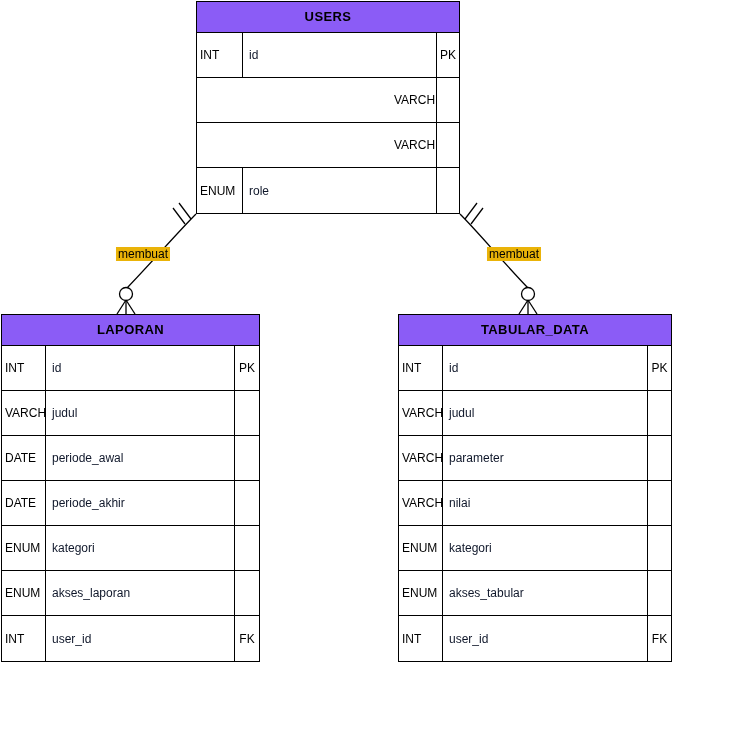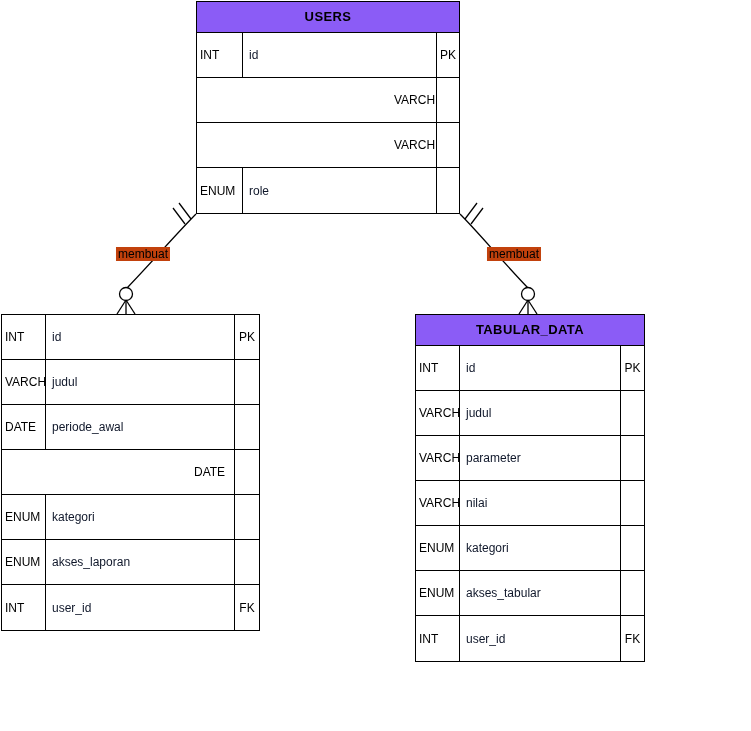--- a/index.html
+++ b/index.html
@@ -80,29 +80,29 @@
     display: flex;
     align-items: center;
     justify-content: center;
     font-size: 12px;
     color: #000000;
   }
   .rel-label {
     position: absolute;
     font-size: 12px;
     color: #000000;
-    background: #c2410c;
+    background: #eab308;
     padding: 0 2px;
     white-space: nowrap;
     transform: translate(-50%, -50%);
   }
   
   #entity-users      { left: 196px; top: 1px;   width: 264px; }
   #entity-laporan    { left: 1px;   top: 314px; width: 259px; }
-  #entity-tabular    { left: 398px; top: 314px; width: 230px; margin-left: 17px; }
+  #entity-tabular    { left: 398px; top: 314px; width: 274px; }
 
   #entity-users .attr-type    { width: 46px; flex: 0 0 46px; }
   #entity-users .attr-key     { width: 22px; flex: 0 0 22px; }
   #entity-laporan .attr-type  { width: 44px; flex: 0 0 44px; }
   #entity-laporan .attr-key   { width: 24px; flex: 0 0 24px; }
   #entity-tabular .attr-type  { width: 44px; flex: 0 0 44px; }
   #entity-tabular .attr-key   { width: 23px; flex: 0 0 23px; }
 
   #label-membuat-laporan { left: 143px; top: 254px; }
   #label-membuat-tabular { left: 514px; top: 254px; }
@@ -161,37 +161,39 @@
     <div class="attr-key"></div>
   </div>
   <div class="attr-row last">
     <div class="attr-type">ENUM</div>
     <div class="attr-name">role</div>
     <div class="attr-key"></div>
   </div>
 </div>
 
 <div class="entity" id="entity-laporan">
+  <div class="entity-title">LAPORAN</div>
   <div class="attr-row">
     <div class="attr-type">INT</div>
     <div class="attr-name">id</div>
     <div class="attr-key">PK</div>
   </div>
   <div class="attr-row">
     <div class="attr-type">VARCH</div>
     <div class="attr-name">judul</div>
     <div class="attr-key"></div>
   </div>
   <div class="attr-row">
     <div class="attr-type">DATE</div>
     <div class="attr-name">periode_awal</div>
     <div class="attr-key"></div>
   </div>
   <div class="attr-row">
     <div class="attr-type">DATE</div>
+    <div class="attr-name">periode_akhir</div>
     <div class="attr-key"></div>
   </div>
   <div class="attr-row">
     <div class="attr-type">ENUM</div>
     <div class="attr-name">kategori</div>
     <div class="attr-key"></div>
   </div>
   <div class="attr-row">
     <div class="attr-type">ENUM</div>
     <div class="attr-name">akses_laporan</div>

